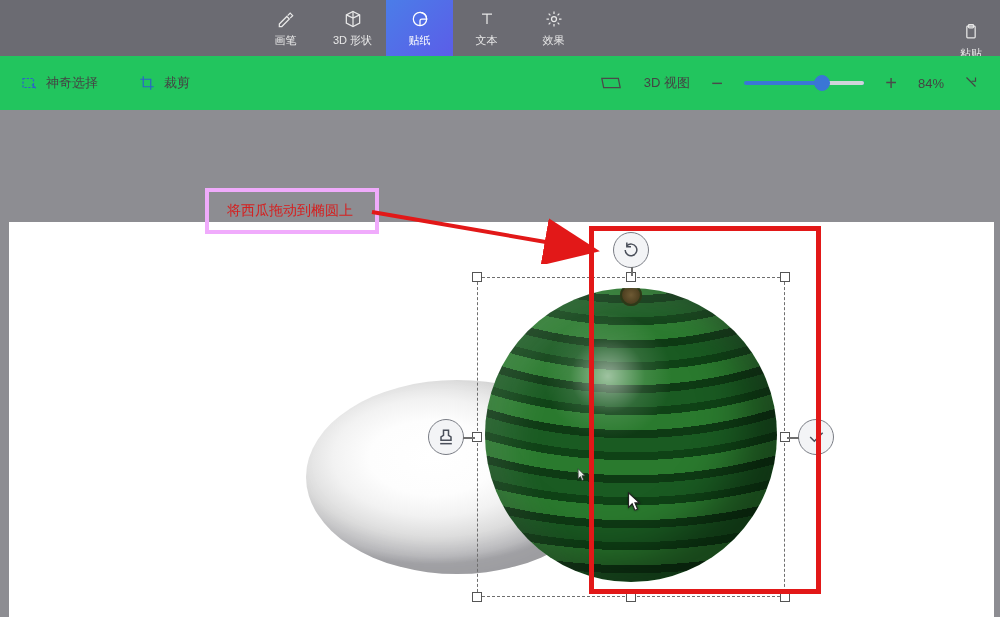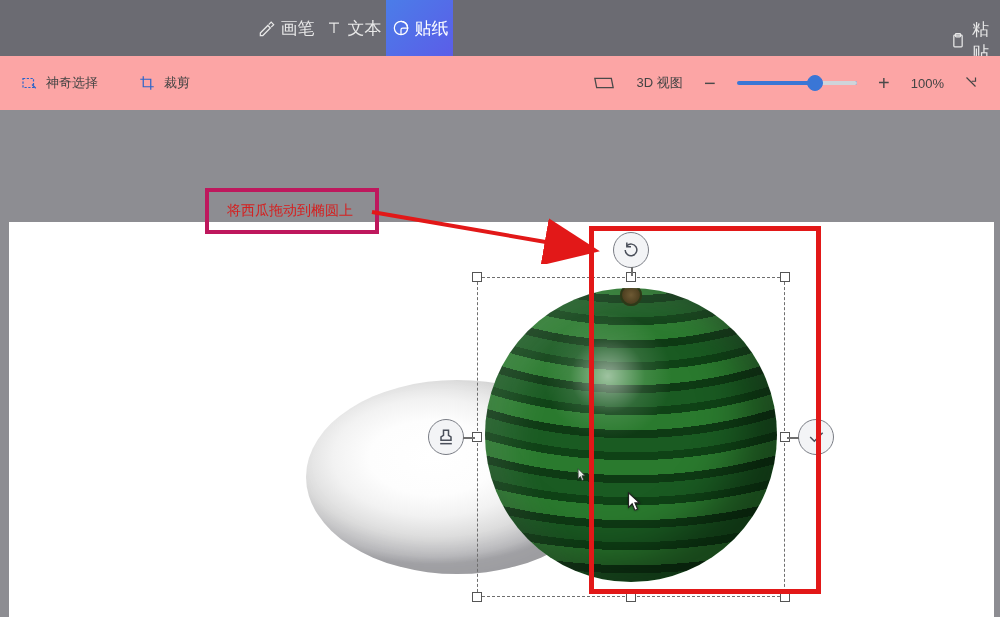--- a/index.html
+++ b/index.html
@@ -17,41 +17,41 @@
       height: 56px;
       background: #6b6b72;
       display: flex;
       align-items: stretch;
       padding-left: 252px;
       color: #e8e8e8;
     }
     .tool-tab {
       width: 67px;
       display: flex;
-      flex-direction: row;
+      flex-direction: column;
       align-items: center;
       justify-content: center;
       gap: 4px;
-      font-size: 17px;
+      font-size: 11px;
       cursor: pointer;
     }
     .tool-tab.active {
       background: linear-gradient(135deg, #4b7de8 0%, #5b5de8 100%);
       color: #fff;
     }
     .tool-tab .icon { width: 20px; height: 20px; display:flex; align-items:center; justify-content:center; }
     .tool-tab .icon svg { stroke:#e8e8e8; stroke-width:1.5; fill:none; }
     .tool-tab.active .icon svg { stroke:#fff; }
 
     .tool-tab.righted { margin-left:auto; margin-right:6px; width:46px;margin-top:26px; }
 
     
     .sub-toolbar {
       height: 54px;
-      background: #fca5a5;
+      background: #22c55e;
       display: flex;
       align-items: center;
       padding: 0 20px;
       gap: 28px;
       font-size: 13px;
       color: #444;
       position: relative;
     }
     .sub-left { display:flex; gap:40px; align-items:center; }
     .sub-btn { display:flex; align-items:center; gap:8px; cursor:pointer; }
@@ -131,21 +131,21 @@
     .rotate-btn{ left:50%; top:-46px; transform:translateX(-50%);} 
     .rotate-btn::after{content:''; position:absolute; top:100%; left:50%; width:1.5px; height:9px; background:#6e6e6e;}
     .stamp-btn{ left:-50px; top:50%; transform:translateY(-50%);} 
     .stamp-btn::after{content:''; position:absolute; left:100%; top:50%; height:1.5px; width:12px; background:#6e6e6e;}
     .confirm-btn{ right:-50px; top:50%; transform:translateY(-50%);} 
     .confirm-btn::after{content:''; position:absolute; right:100%; top:50%; height:1.5px; width:12px; background:#6e6e6e;}
 
     
     .green-callout {
       position:absolute; left:205px; top:78px; width:174px; height:46px;
-      border:4px solid #be185d; background:transparent;
+      border:4px solid #f0abfc; background:transparent;
       display:flex; align-items:center; padding-left:18px;
       color:#d52020; font-size:14px; font-weight:500;
     }
     .red-rect {
       position:absolute; left:589px; top:116px; width:232px; height:368px;
       border:5px solid #e21818; background:transparent;
     }
     .arrow-svg { position:absolute; left:368px; top:94px; width:240px; height:60px; pointer-events:none;}
 
     .cursor-arrow{
@@ -165,33 +165,51 @@
       <svg viewBox="0 0 24 24" width="20" height="20">
           <path d="M4 18l9-9 3 3-9 9H4v-3z"></path>
           <path d="M14 8l3-3 3 3-3 3"></path>
         </svg>
     </span>
     <span>画笔</span>
   </div>
   <div class="tool-tab">
     <span class="icon">
       <svg viewBox="0 0 24 24" width="20" height="20">
-          <path d="M6 6h12M12 6v12"></path>
-        </svg>
-    </span>
-    <span>文本</span>
+          <path d="M12 3l8 4v10l-8 4-8-4V7z"></path>
+          <path d="M12 3v18M4 7l8 4 8-4"></path>
+        </svg>
+    </span>
+    <span>3D 形状</span>
   </div>
   <div class="tool-tab active">
     <span class="icon">
       <svg viewBox="0 0 24 24" width="20" height="20">
           <circle cx="12" cy="12" r="8"></circle>
           <path d="M12 4a8 8 0 0 1 8 8h-6a2 2 0 0 0-2 2v6"></path>
         </svg>
     </span>
     <span>贴纸</span>
+  </div>
+  <div class="tool-tab">
+    <span class="icon">
+      <svg viewBox="0 0 24 24" width="20" height="20">
+          <path d="M6 6h12M12 6v12"></path>
+        </svg>
+    </span>
+    <span>文本</span>
+  </div>
+  <div class="tool-tab">
+    <span class="icon">
+      <svg viewBox="0 0 24 24" width="20" height="20">
+          <circle cx="12" cy="12" r="3"></circle>
+          <path d="M12 3v3M12 18v3M3 12h3M18 12h3M5.6 5.6l2.1 2.1M16.3 16.3l2.1 2.1M18.4 5.6l-2.1 2.1M7.7 16.3l-2.1 2.1"></path>
+        </svg>
+    </span>
+    <span>效果</span>
   </div>
 
   <div class="tool-tab righted">
     <span class="icon">
       <svg viewBox="0 0 24 24" width="20" height="20">
           <rect x="7" y="5" width="10" height="14" rx="1"></rect>
           <rect x="9" y="3" width="6" height="4" rx="1"></rect>
         </svg>
     </span>
     <span>粘贴</span>
@@ -220,21 +238,21 @@
           <path d="M2 3h18l2 10H4z"></path>
         </svg>
       <span>3D 视图</span>
     </div>
     <div class="zoom-ctl">
       <span class="pm">−</span>
       <div class="slider">
         <div class="thumb"></div>
       </div>
       <span class="pm">+</span>
-      <span class="zoom-label">100%</span>
+      <span class="zoom-label">84%</span>
     </div>
     <span class="reset-ic">
       <svg width="18" height="18" viewBox="0 0 24 24">
           <path d="M6 6l12 12M18 6v5h-5"></path>
         </svg>
     </span>
   </div>
 </div>
 
 <div class="workspace">

